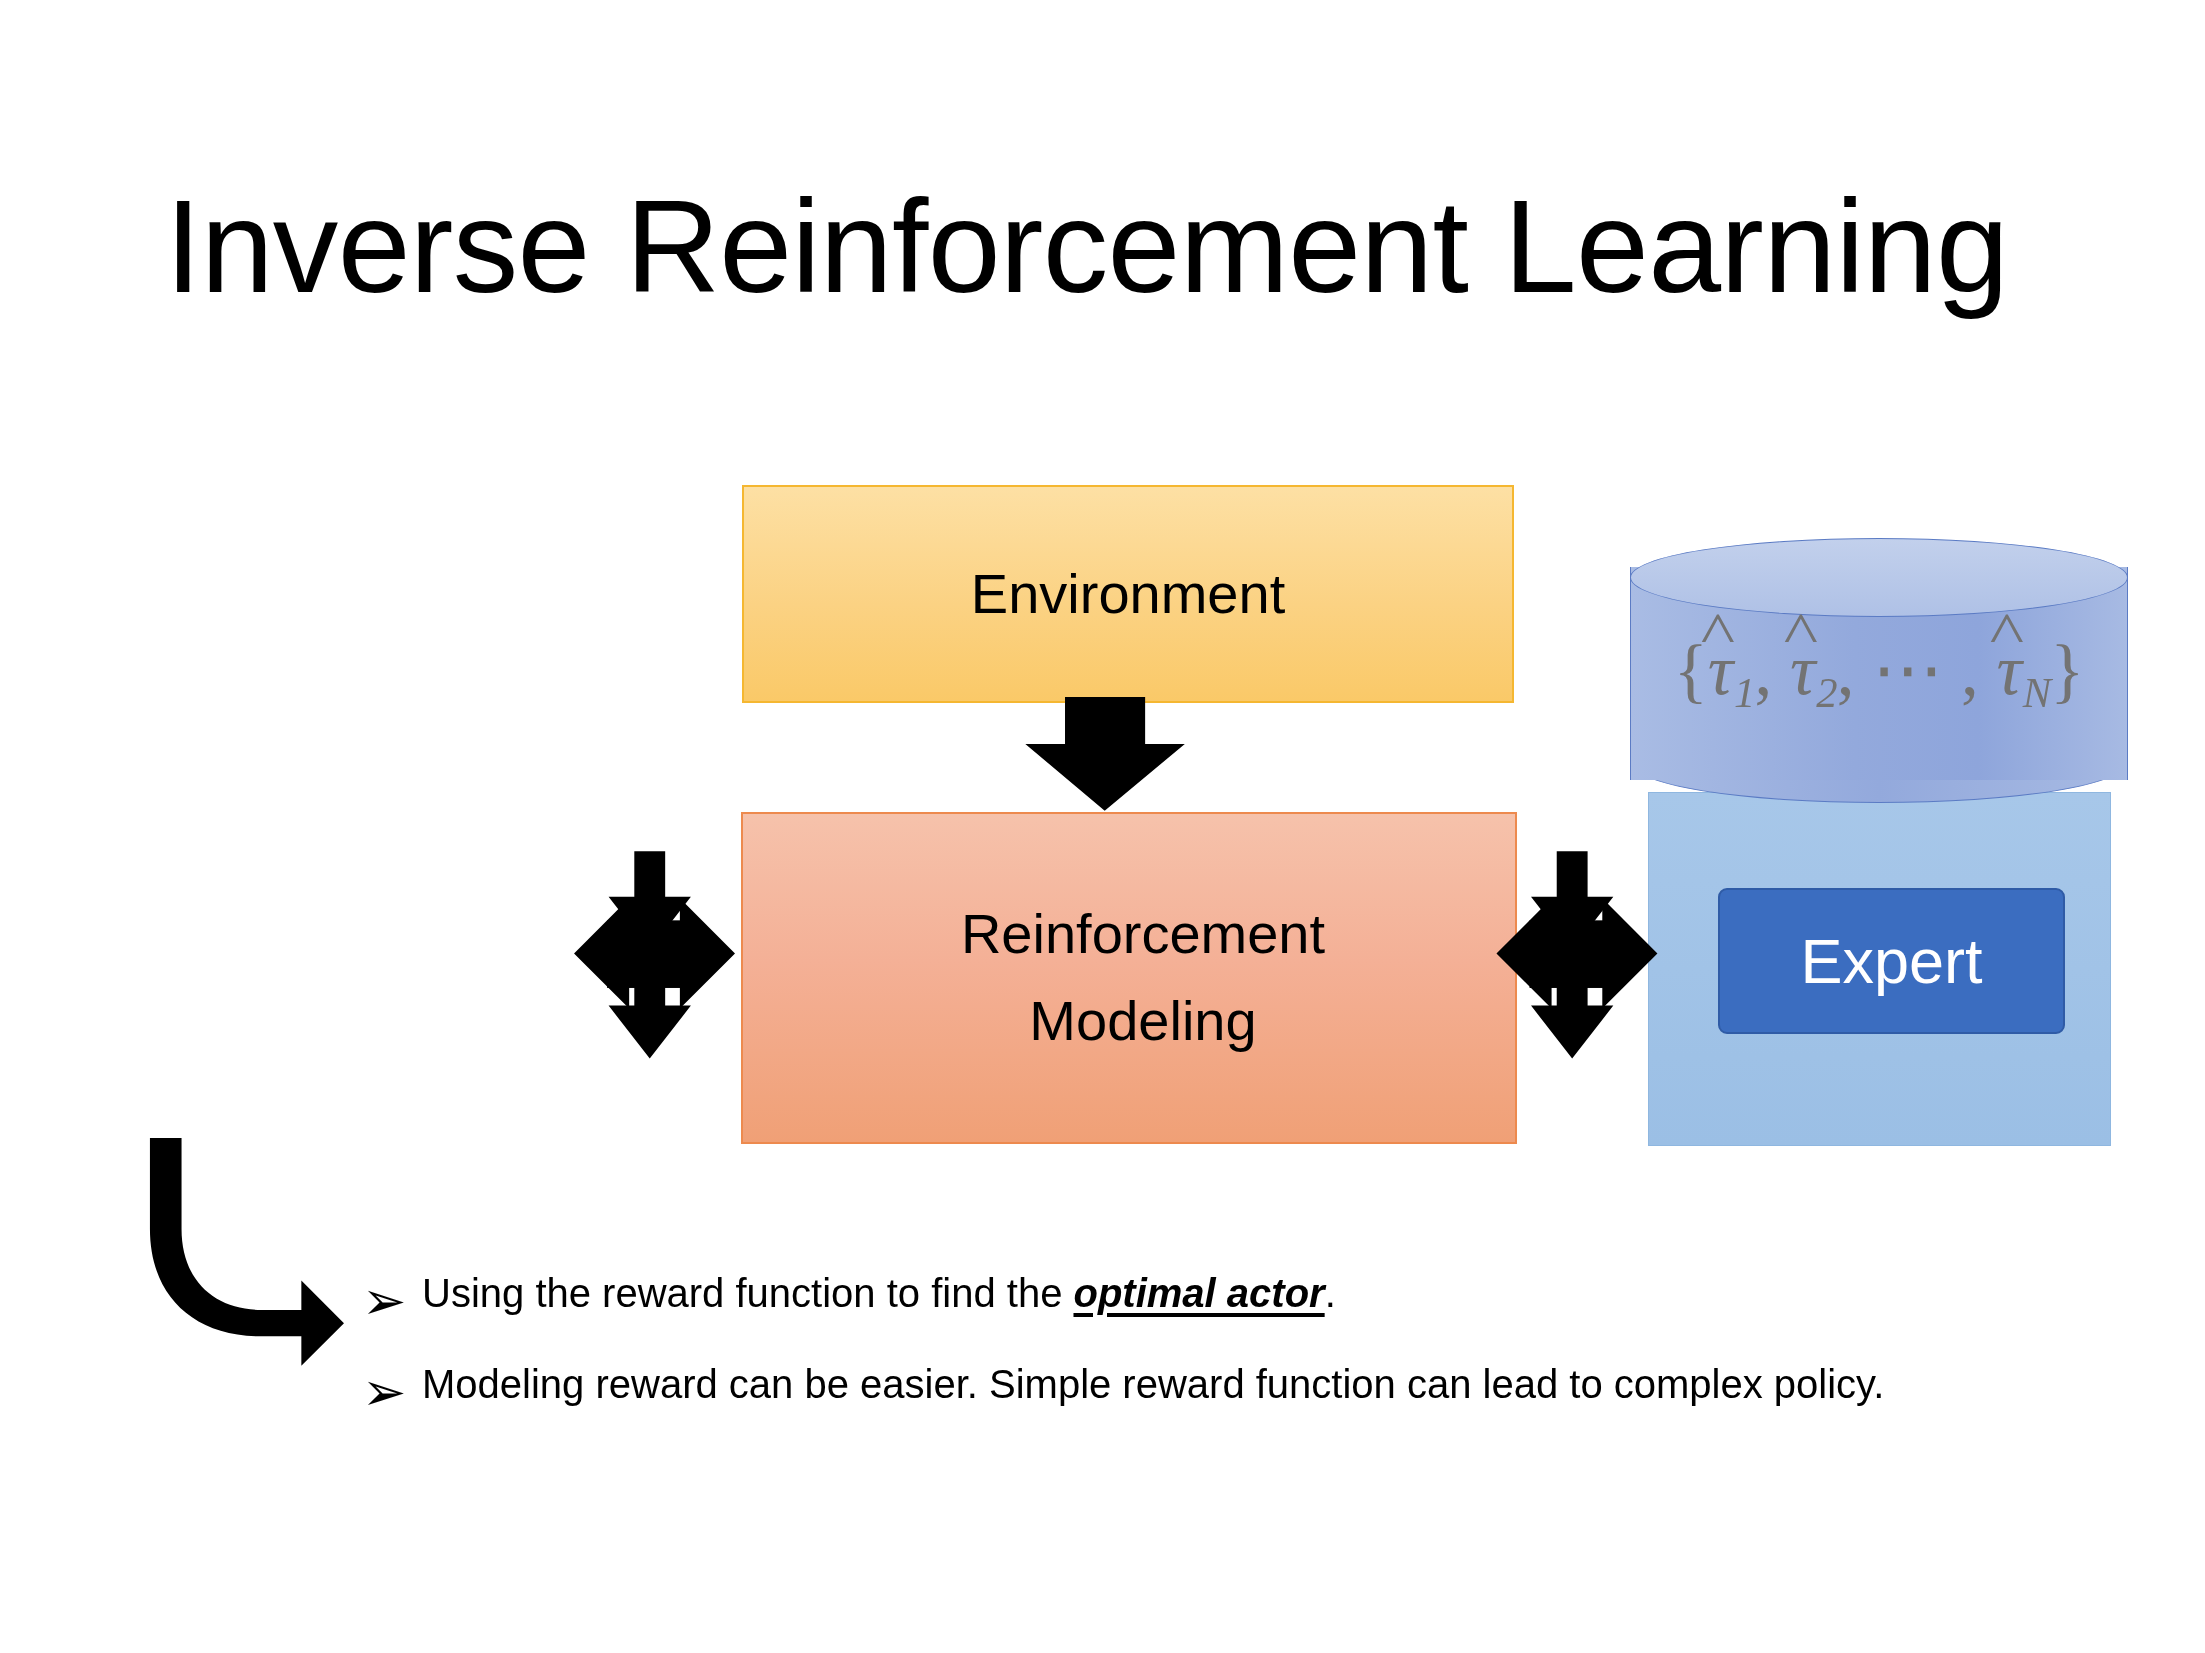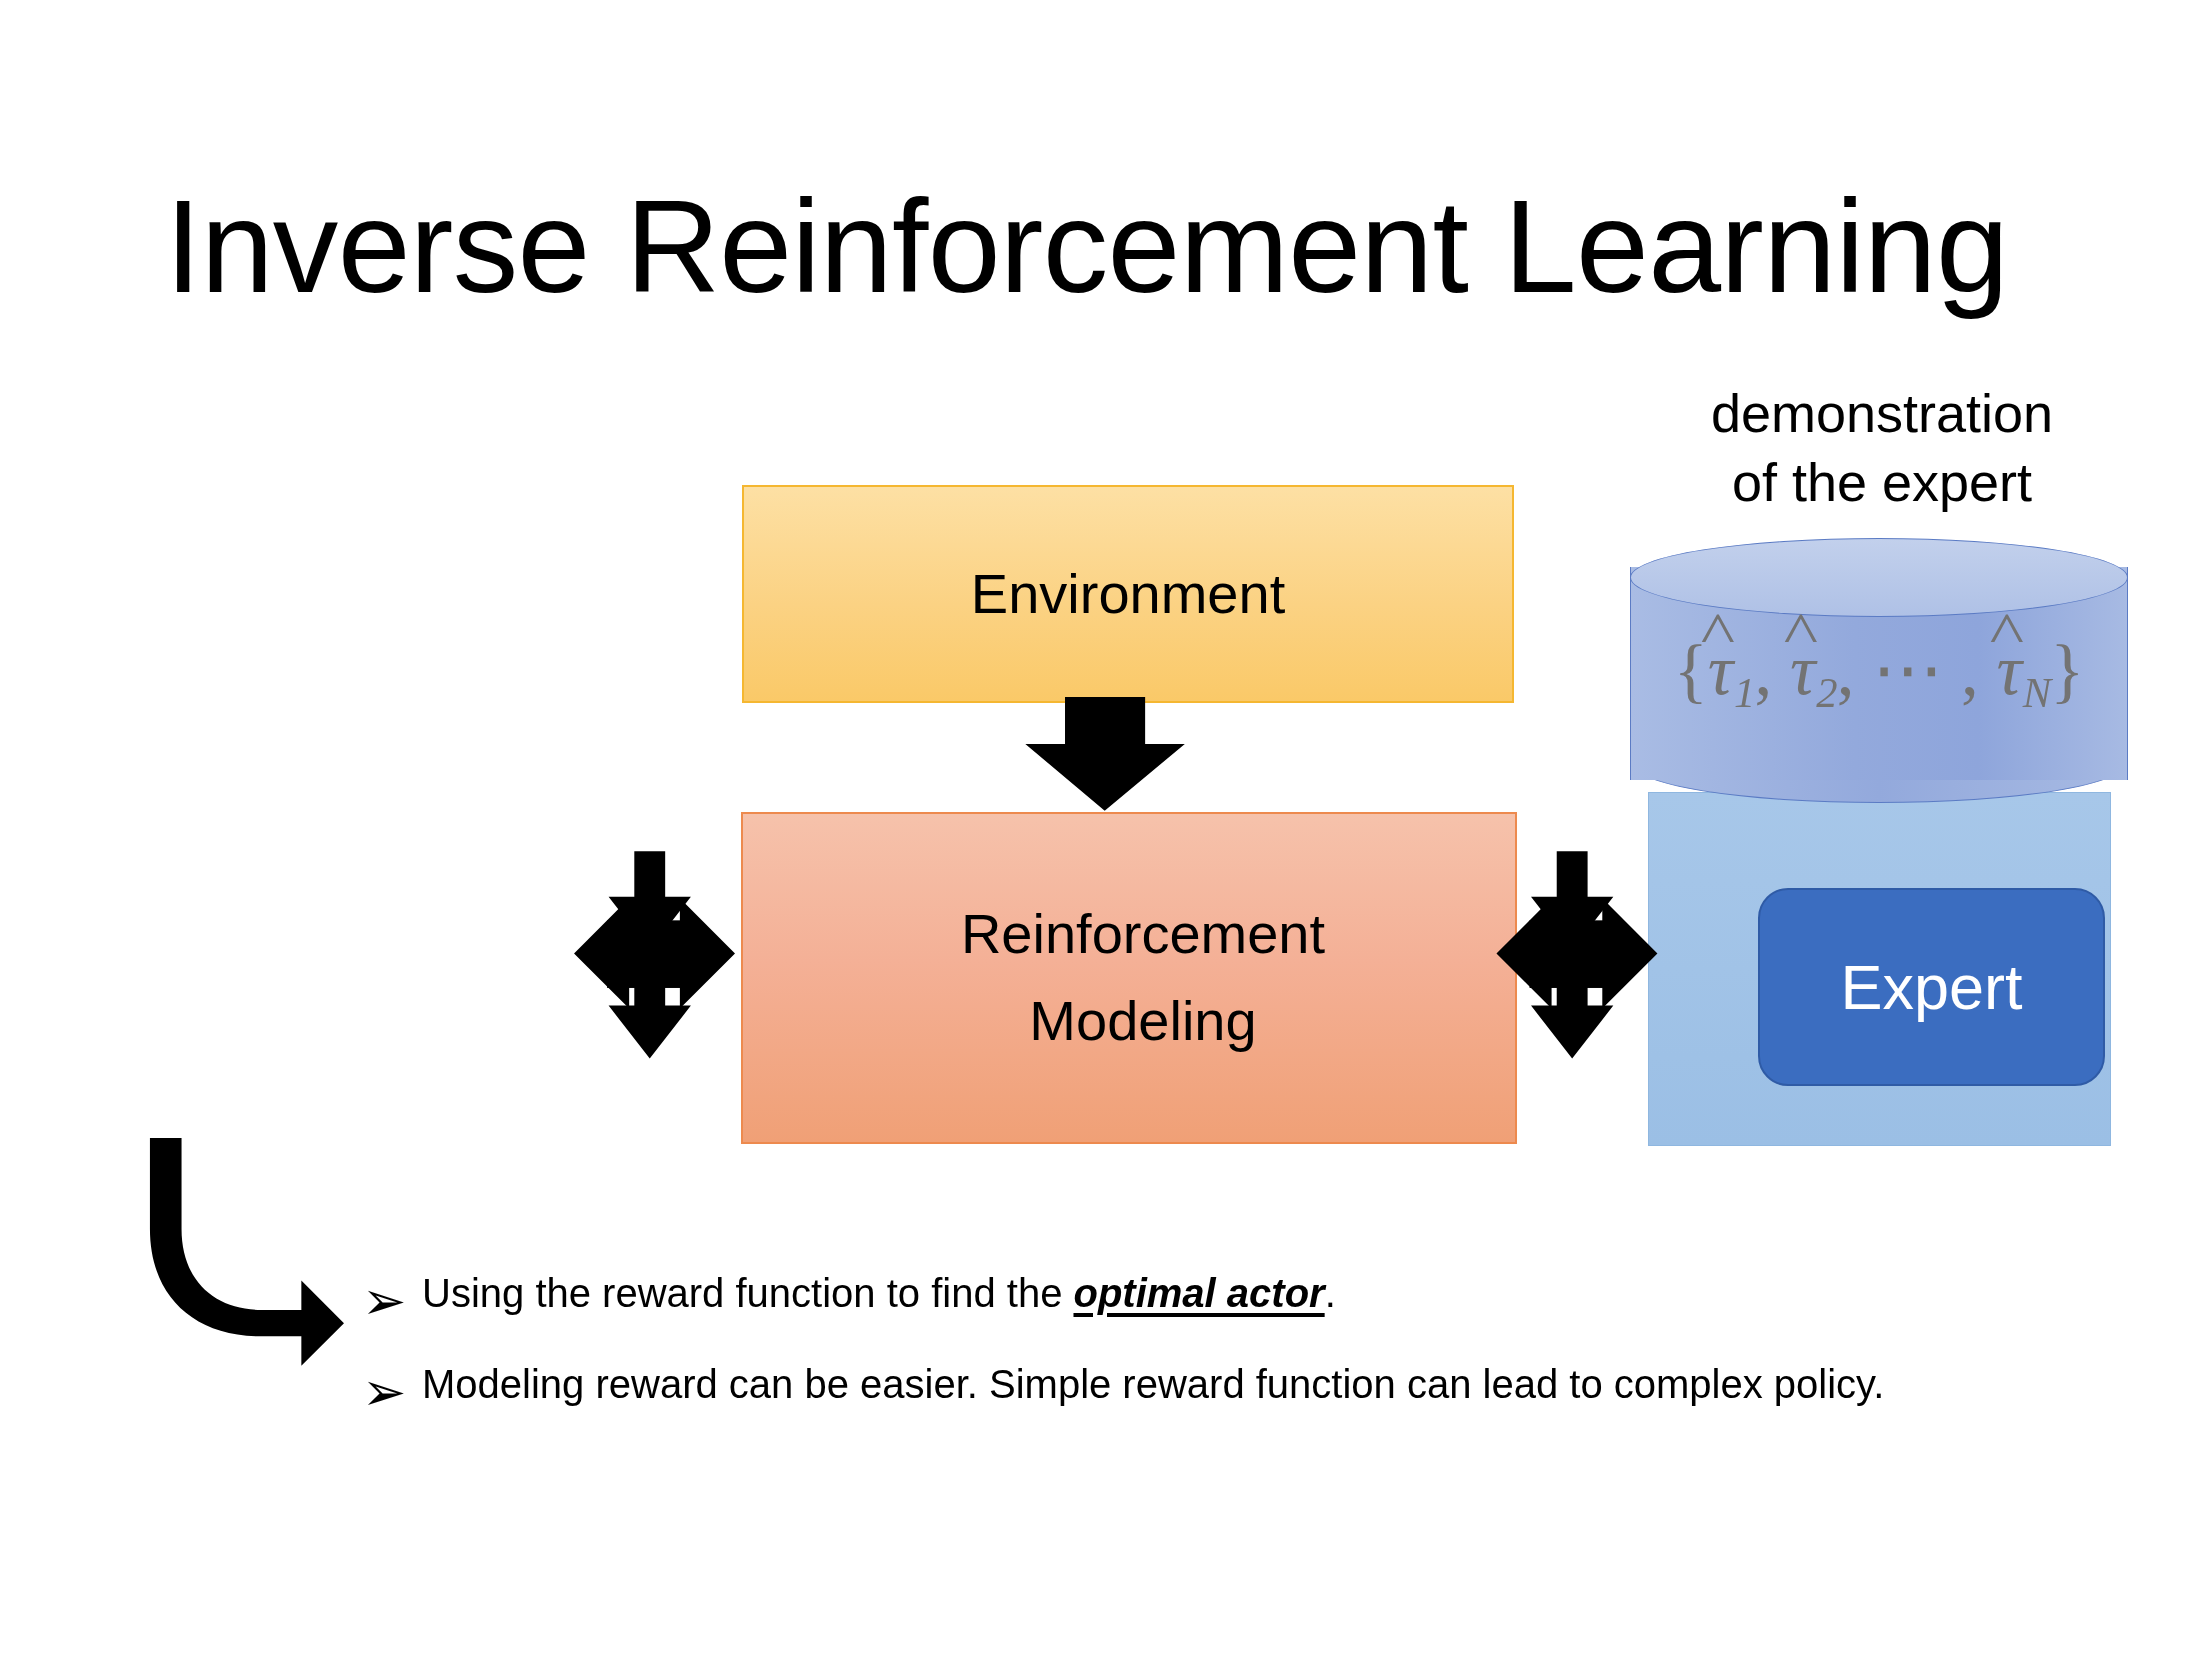--- a/index.html
+++ b/index.html
@@ -50,23 +50,23 @@
            border:1.5px solid #5B7BC4;box-sizing:border-box;}
   .cyl-formula{position:absolute;left:0;top:90px;width:498px;text-align:center;
                font-family:"Liberation Serif",serif;font-size:71px;color:#737373;
                white-space:nowrap;}
   .cyl-formula .hat{position:relative;display:inline-block;font-style:italic;}
   .cyl-formula .hat::before{content:"^";position:absolute;left:50%;top:-0.52em;
       transform:translateX(-58%) scaleX(1.25);font-style:normal;font-size:0.82em;}
   .cyl-formula sub{font-size:0.60em;font-style:italic;vertical-align:baseline;
                    position:relative;top:0.30em;left:0.02em;}
 
-  .expert-chip{position:absolute;left:1718px;top:888px;width:347px;height:198px;
-               border-radius:30px;background:#3B6DC0;border:2.9px solid #2F5BA6;
-               display:flex;align-items:center;justify-content:center;box-sizing:border-box;margin-left:40px;}
+  .expert-chip{position:absolute;left:1718px;top:888px;width:347px;height:146px;
+               border-radius:9px;background:#3B6DC0;border:2.9px solid #2F5BA6;
+               display:flex;align-items:center;justify-content:center;box-sizing:border-box;}
   .expert-chip .lbl{font-size:63px;color:#ffffff;line-height:1;}
 
   .demo-label{position:absolute;left:1632px;top:379px;width:500px;text-align:center;
               font-size:54px;line-height:1.28;color:#000;}
 
   
   .svg-layer{position:absolute;left:0;top:0;width:2205px;height:1654px;overflow:visible;}
 
   
   .bullets{position:absolute;left:362px;top:1269px;width:1786px;}
@@ -88,24 +88,20 @@
   </div>
 
   <div class="box box-rl">
     <span class="lbl">
       <span>Reinforcement</span><br>
       <span>Modeling</span>
     </span>
   </div>
 
 
-  <div class="demo-label">
-    <span>demonstration</span><br>
-    <span>of the expert</span>
-  </div>
 
   <div class="expert-backdrop"></div>
 
   <div class="cylinder">
     <div class="cyl-bottom"></div>
     <div class="cyl-body"></div>
     <div class="cyl-top"></div>
     <div class="cyl-formula"><span>{</span><span class="hat">τ</span><sub>1</sub><span>, </span><span class="hat">τ</span><sub>2</sub><span>, ⋯ , </span><span class="hat">τ</span><sub>N</sub><span>}</span></div>
   </div>
 

